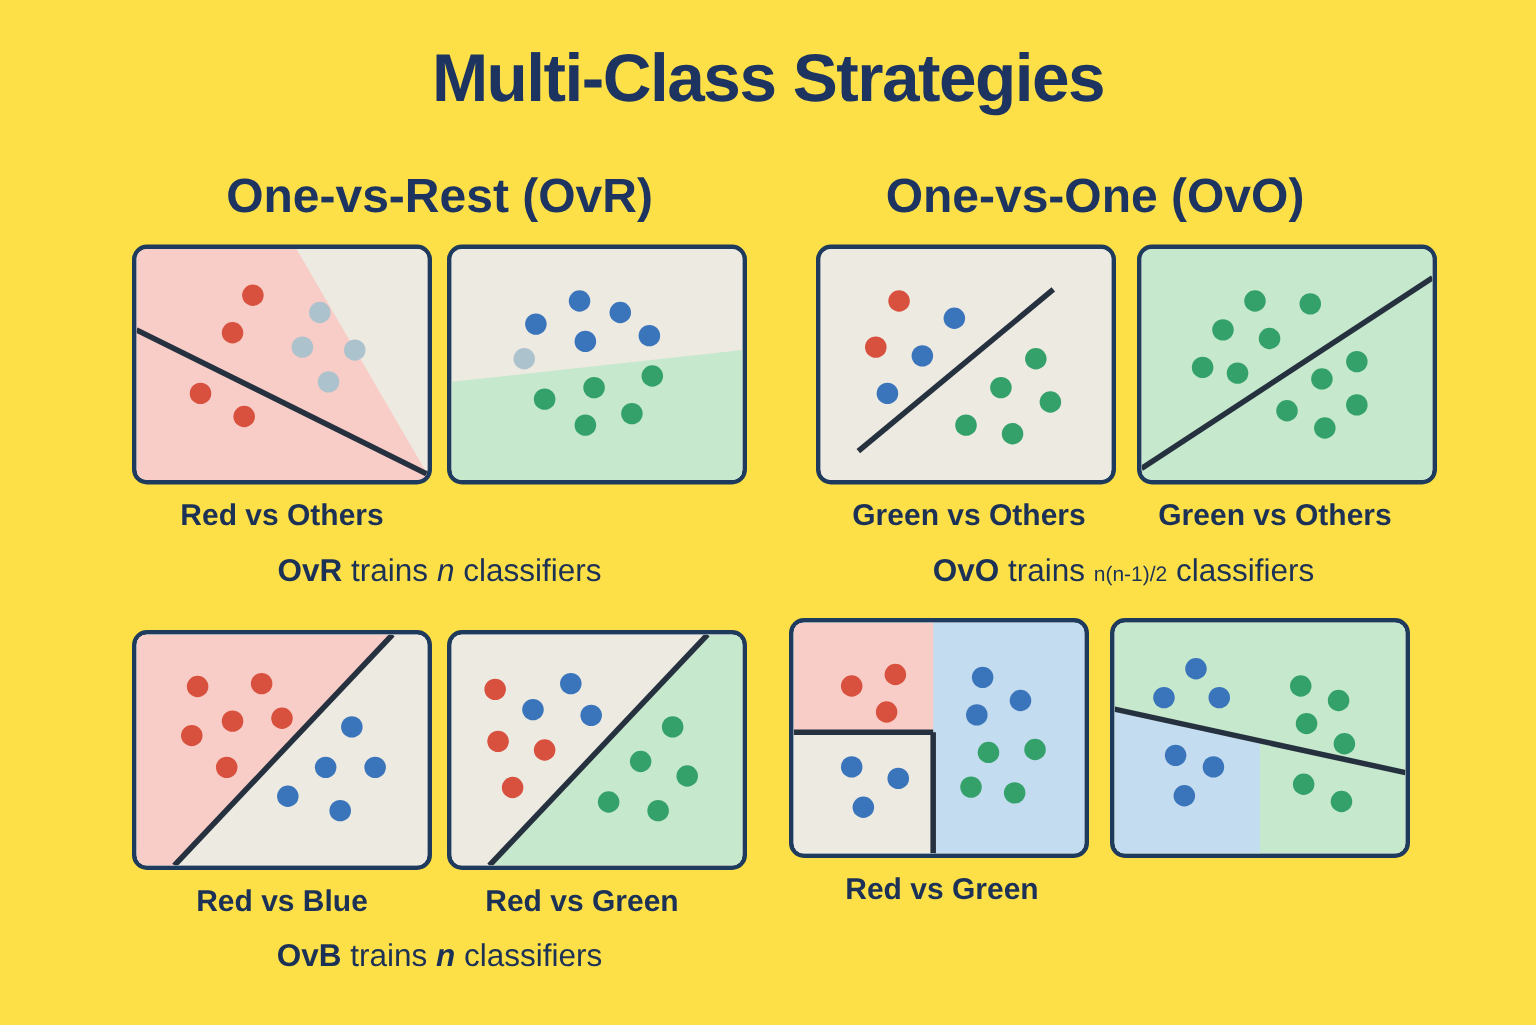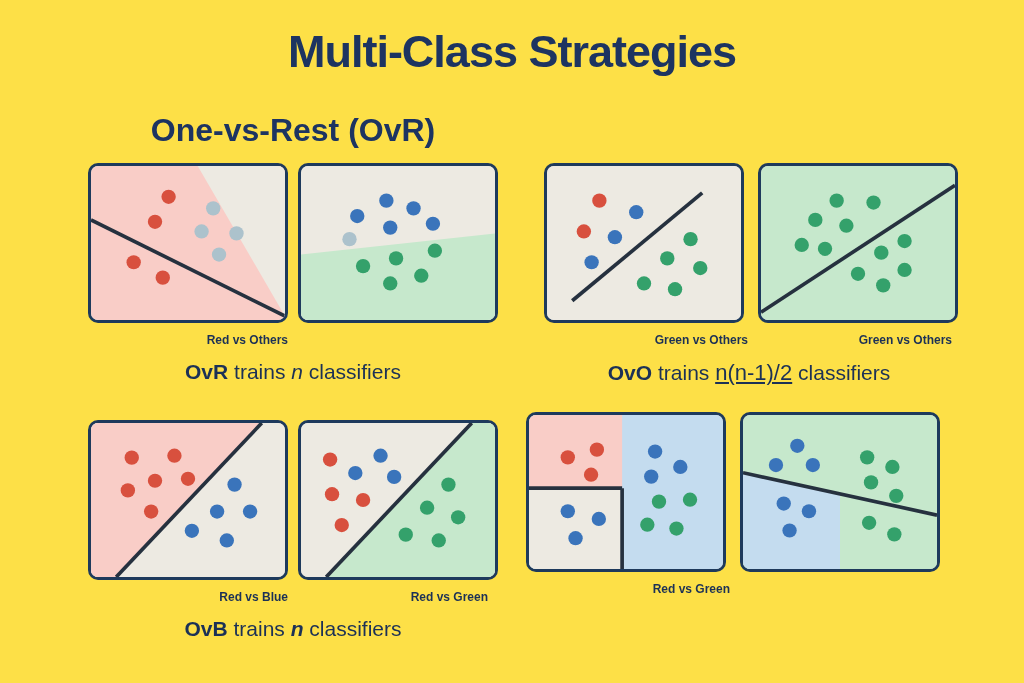--- a/index.html
+++ b/index.html
@@ -28,45 +28,46 @@
   .panel-row{display:flex; gap:10px;}
   .g-tr .panel-row, .g-br .panel-row{gap:14px;}
   .chart{
     width:194px; height:154px;
     border:3px solid #1E3A5C; border-radius:10px;
     overflow:hidden; background:#EDEAE2; flex:0 0 auto;
   }
   .chart svg{display:block; width:100%; height:100%;}
   .label-row{display:flex; margin-top:10px;}
   .label-row .panel-label{
-    width:200px; text-align:right; font-size:12px;
+    width:200px; text-align:center; font-size:20px;
     font-weight:bold; color:#1C3156; flex:0 0 auto;
   }
   .g-tr .label-row .panel-label, .g-br .label-row .panel-label{width:204px;}
   .caption{
     margin-top:13px; text-align:center; font-size:21px; color:#1C3156;
   }
   .seg-b{font-weight:bold;}
   .seg-i{font-style:italic;}
   .seg-bi{font-style:italic; font-weight:bold;}
-  .seg-m{font-size:22px;text-decoration:underline;}
+  .seg-m{font-size:14px;}
   .frac{
     display:inline-flex; flex-direction:column; vertical-align:-0.45em;
     font-size:11px; line-height:1.05; text-align:center; font-style:normal;
   }
   .frac .num{border-bottom:1.3px solid #1C3156; padding:0 1px;}
 </style>
 </head>
 <body>
 
 <div class="canvas">
 
   <div class="title">Multi-Class Strategies</div>
 
   <div class="col-header left">One-vs-Rest (OvR)</div>
+  <div class="col-header right">One-vs-One (OvO)</div>
 
   <div class="group g-tl">
     <div class="panel-row">
       <div class="chart">
           <svg viewBox="0 0 100 80" preserveAspectRatio="none">
             <rect x="-1" y="-1" width="102" height="82" fill="#F9CDC7"></rect>
             <polygon points="55,0 100,0 100,78" fill="#EDEAE2"></polygon>
             <line x1="0" y1="28" x2="100" y2="78" stroke="#26313F" stroke-width="1.9"></line>
             <circle cx="40" cy="16" r="3.7" fill="#D8503E"></circle>
             <circle cx="33" cy="29" r="3.7" fill="#D8503E"></circle>

